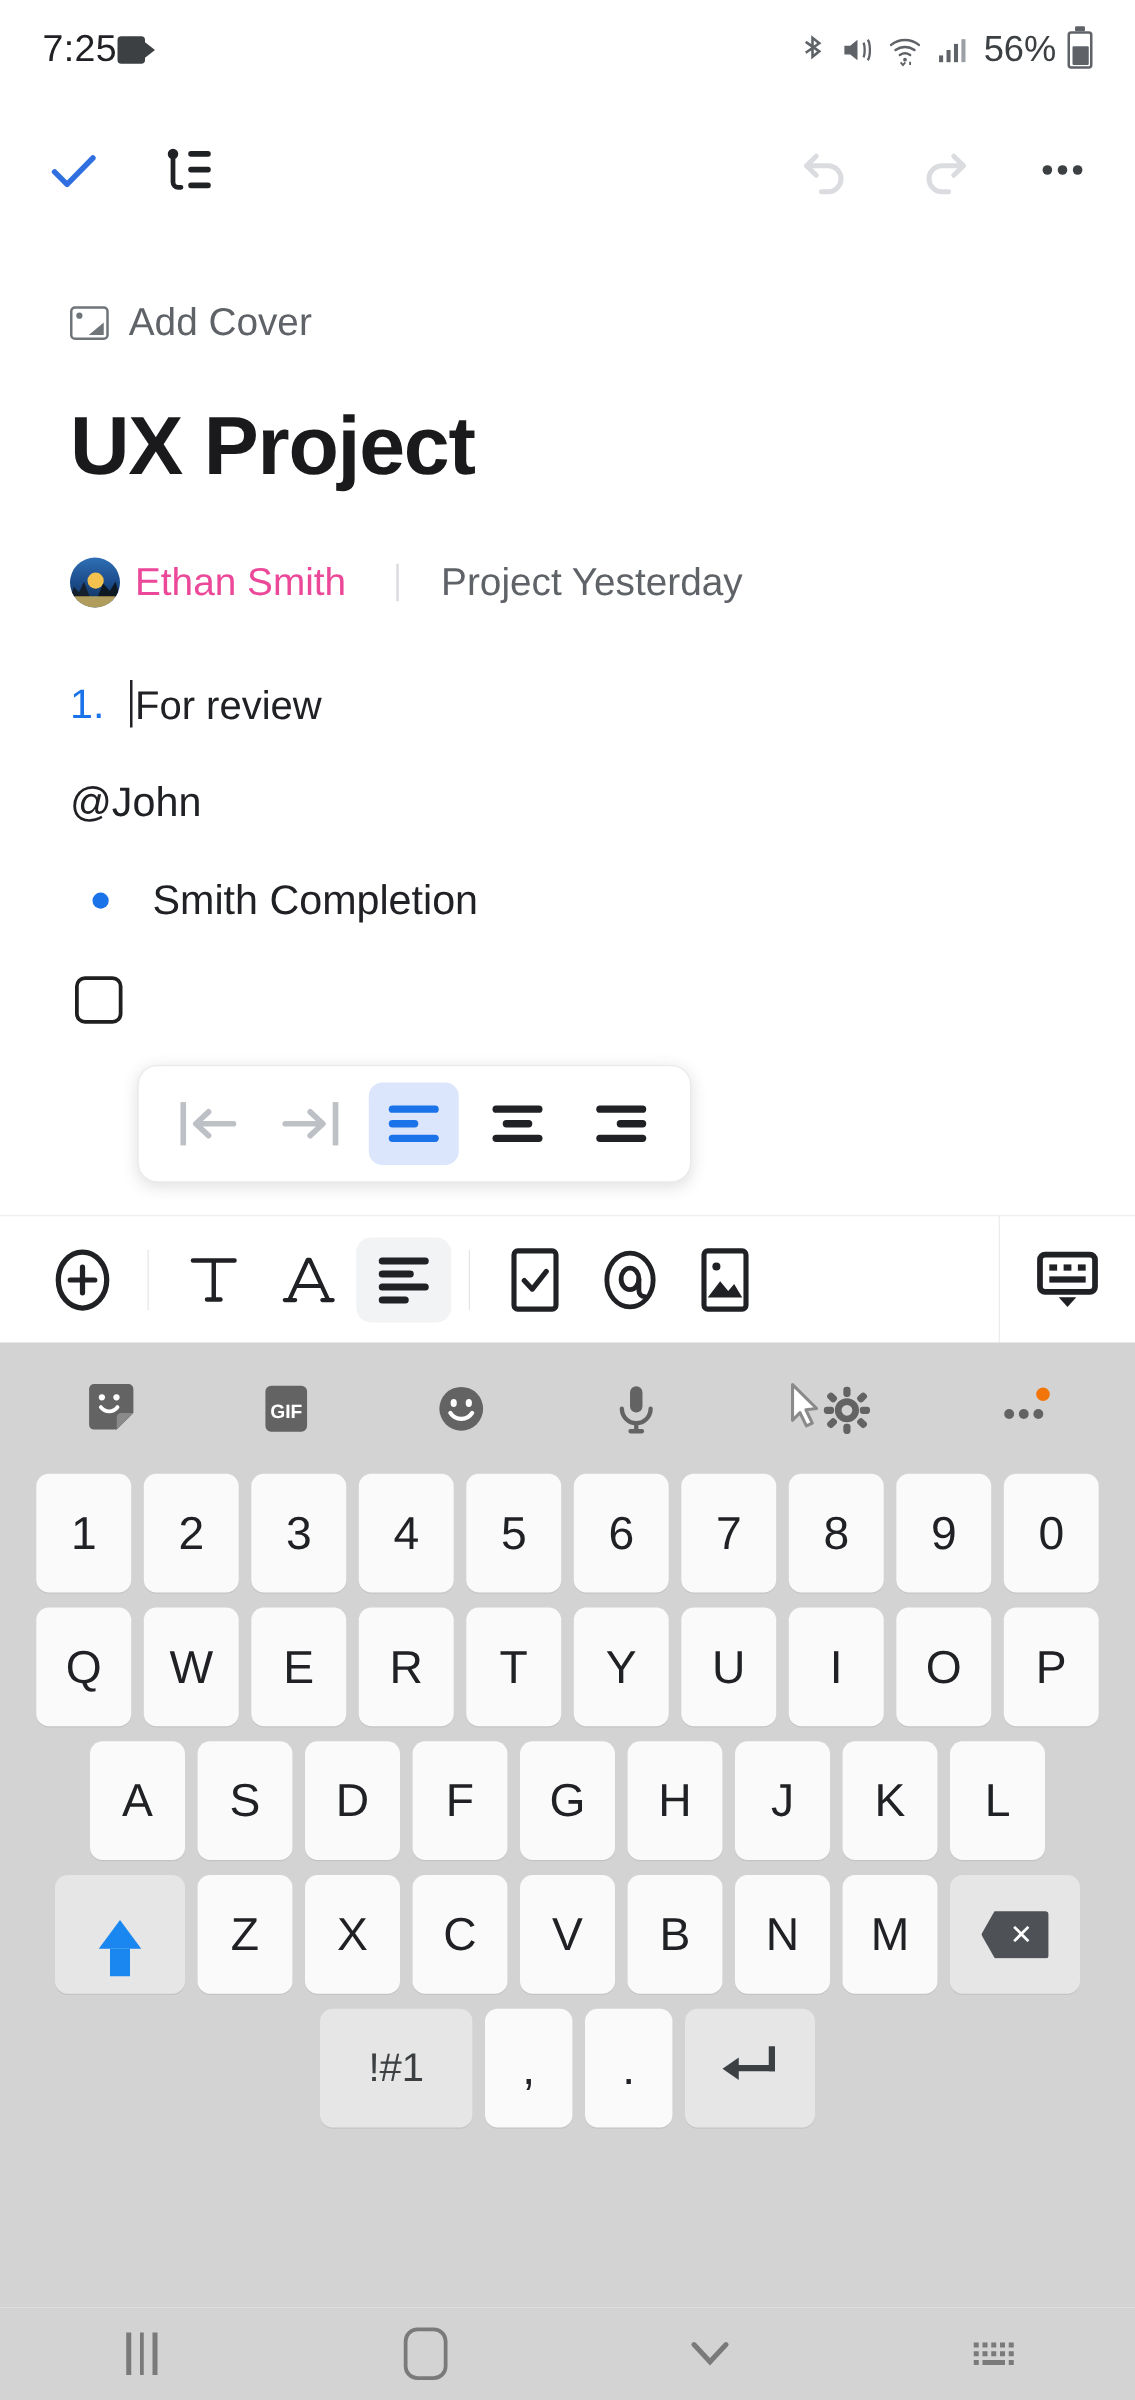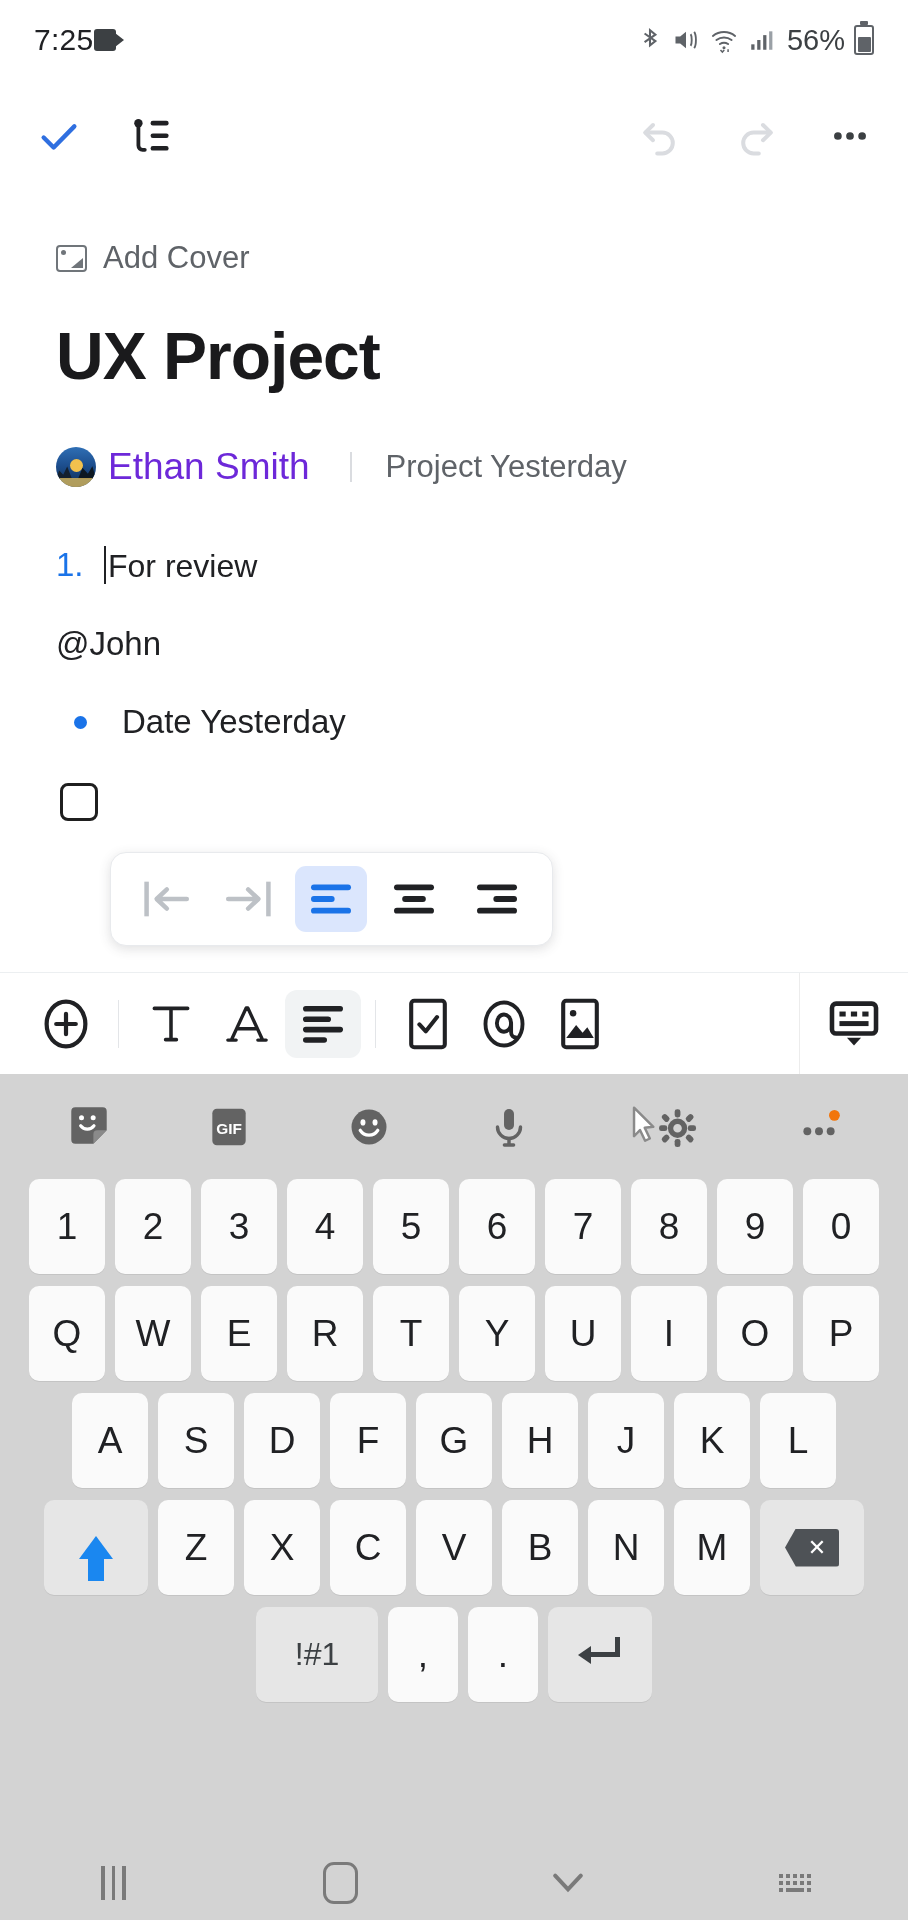--- a/index.html
+++ b/index.html
@@ -50,21 +50,21 @@
 
   .meta { display:flex; align-items:center; margin-top:52px; }
   .avatar { width:40px; height:40px; border-radius:50%; overflow:hidden; position:relative;
             background:linear-gradient(180deg,#2f6fb5 0%,#1d4f8f 45%,#0e2c52 100%); flex:none;}
   .avatar .sun{position:absolute;left:14px;top:12px;width:13px;height:13px;border-radius:50%;background:#f2c14e;}
   .avatar .h1{position:absolute;left:0;bottom:8px;width:16px;height:14px;background:#14202e;
               clip-path:polygon(0 100%,20% 40%,45% 70%,70% 10%,100% 100%);}
   .avatar .h2{position:absolute;right:0;bottom:8px;width:18px;height:15px;background:#0d1822;
               clip-path:polygon(0 100%,25% 25%,55% 65%,80% 15%,100% 100%);}
   .avatar .w{position:absolute;left:0;right:0;bottom:0;height:9px;background:#d8b85c;opacity:.8;}
-  .meta-name { font-size:37px; color:#6d28d9; margin-left:12px; }
+  .meta-name { font-size:31px; color:#ec4899; margin-left:12px; }
   .meta-sep { width:2px; height:30px; background:#dadce0; margin:0 34px 0 40px; }
   .meta-date { font-size:31px; color:#5f6368; }
 
   .body-block { margin-top:58px; }
   .li-num { display:flex; align-items:flex-start; gap:0; margin-top:26px; }
   .li-num .marker { color:#1a73e8; font-size:33px; width:48px; flex:none; }
   .li-num .txt { font-size:32px; color:#202124; position:relative; }
   .caret { display:inline-block; width:2px; height:38px; background:#202124; vertical-align:-7px; margin-right:2px;}
   .p-mention { font-size:33px; color:#202124; margin-top:40px; }
   .li-bul { display:flex; align-items:center; margin-top:40px; }
@@ -245,21 +245,21 @@
 
       <div class="li-num">
         <span class="marker">1.</span>
         <span class="txt"><span class="caret"></span><span>For review</span></span>
       </div>
 
       <div class="p-mention">@John</div>
 
       <div class="li-bul">
         <span class="dot"></span>
-        <span class="txt">Date Yesterday</span>
+        <span class="txt">Smith Completion</span>
       </div>
 
       <div class="li-check">
         <span class="chk"></span>
       </div>
 
     </div>
   </div>
 
   <div class="align-popup">

